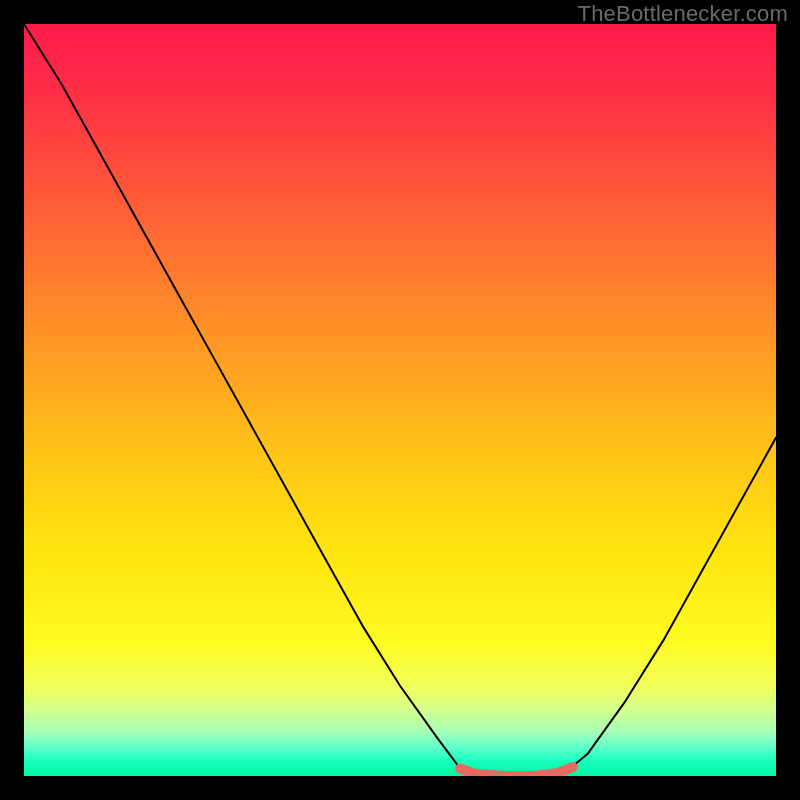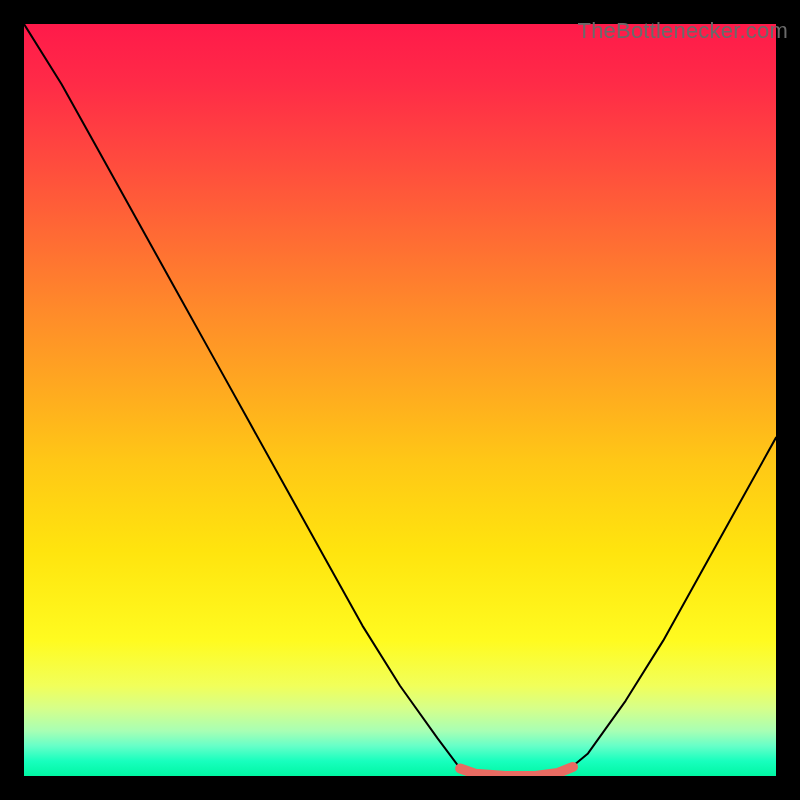--- a/index.html
+++ b/index.html
@@ -6,21 +6,21 @@
   body {
     width: 800px;
     height: 800px;
     background: #000;
     position: relative;
     overflow: hidden;
     font-family: Arial, sans-serif;
   }
   .watermark {
     position: absolute;
-    top: 18px;
+    top: 1px;
     right: 12px;
     color: #6a6a6a;
     font-size: 22px;
     font-weight: 500;
     z-index: 10;
     letter-spacing: 0.2px;
   }
   .plot-area {
     position: absolute;
     left: 24px;

